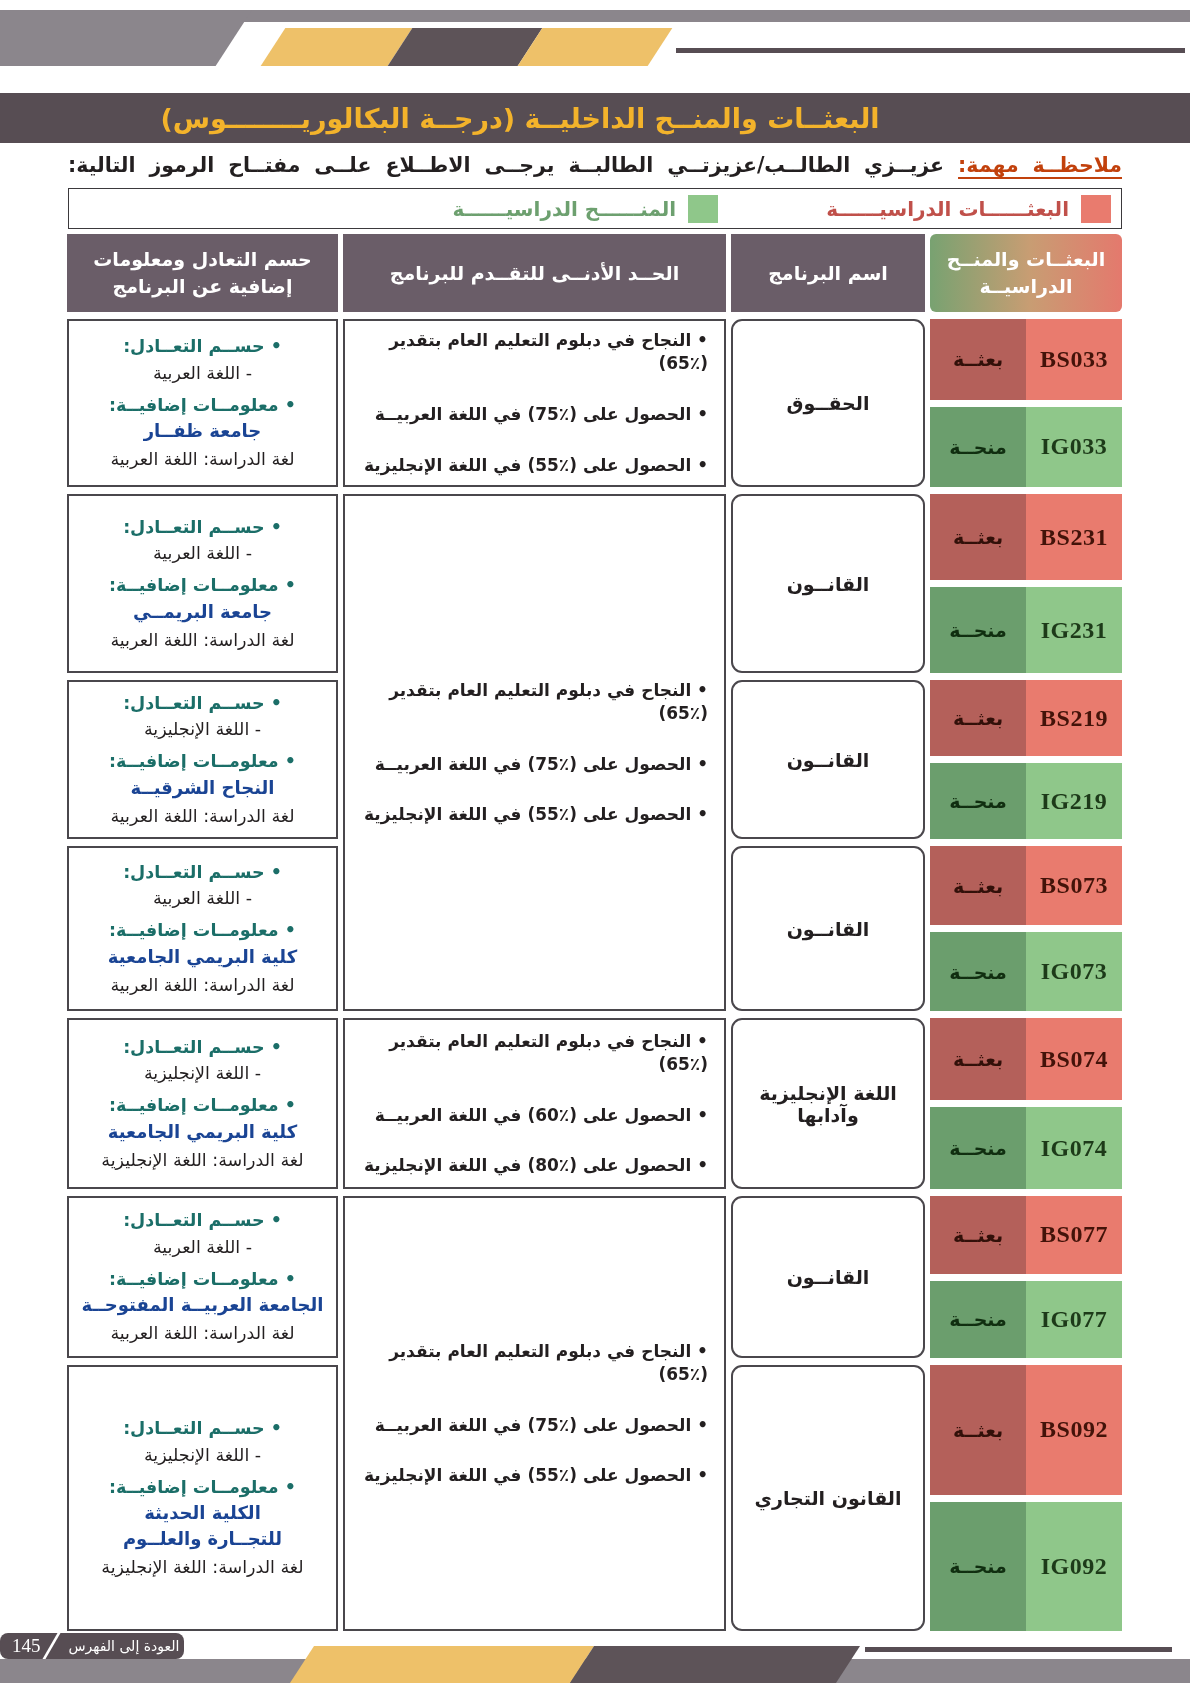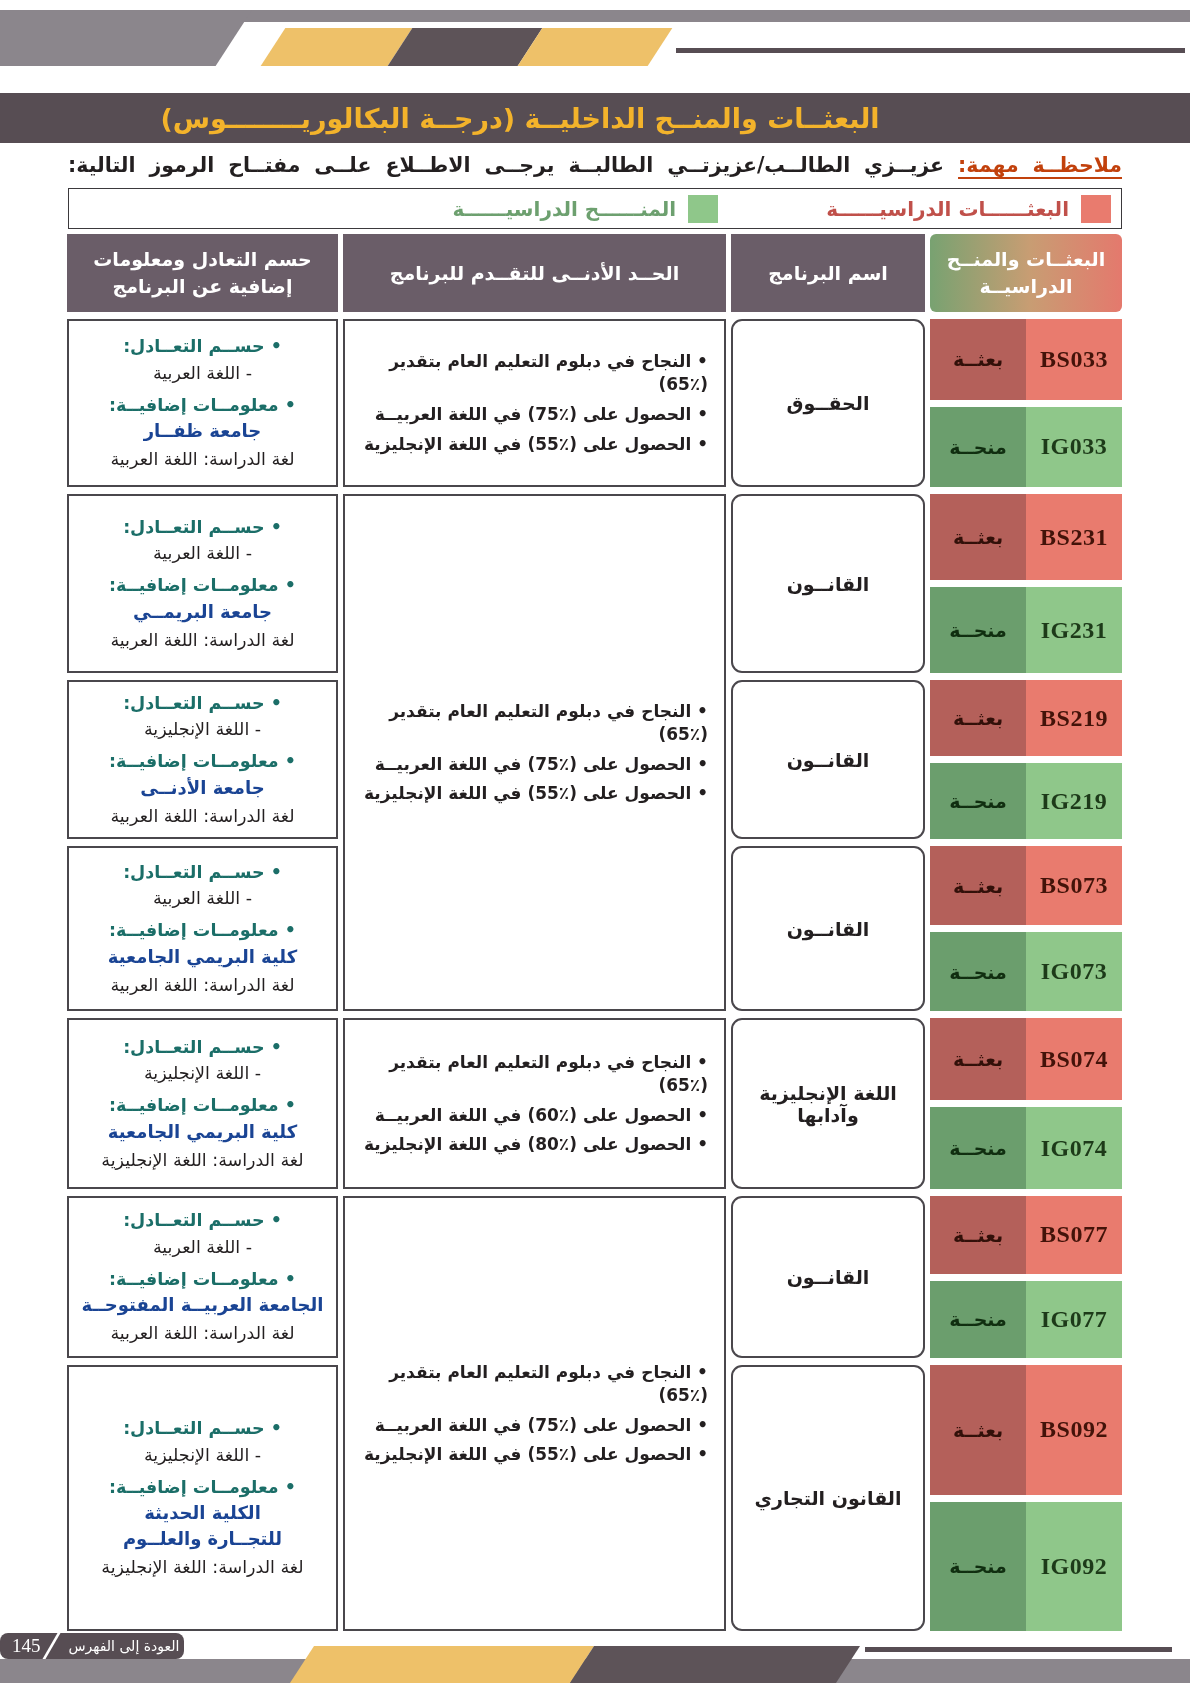--- a/index.html
+++ b/index.html
@@ -36,21 +36,21 @@
 
   
   .grid{position:absolute;right:68px;top:234px;width:1055px;display:grid;direction:rtl;
         grid-template-columns:192px 194px 383px 271px;
         grid-template-rows:78px 168px 179px 159px 165px 171px 162px 266px;
         column-gap:5px;row-gap:7px;}
   .th{background:#6a5d68;color:#ffffff;display:flex;align-items:center;justify-content:center;text-align:center;font-size:19px;font-weight:bold;line-height:1.4;padding:4px 8px;box-sizing:border-box;}
   .th-codes{background:linear-gradient(90deg,#78a271 0%,#c89d73 52%,#e4796d 100%);border-radius:6px;}
   .cell{background:#ffffff;border:2px solid #4a474c;box-sizing:border-box;}
   .prog-cell{display:flex;align-items:center;justify-content:center;text-align:center;font-size:19px;font-weight:bold;padding:4px 8px;border-radius:11px;}
-  .req-cell{display:flex;flex-direction:column;justify-content:center;padding:10px 16px;gap:7px;}
+  .req-cell{display:flex;flex-direction:column;justify-content:center;padding:10px 16px;gap:28px;}
   .req-line{font-size:17px;font-weight:bold;text-align:right;line-height:1.35;color:#231f20;}
   .info-cell{display:flex;flex-direction:column;justify-content:center;align-items:center;text-align:center;font-size:17.5px;line-height:1.5;padding:8px 10px;}
   .lbl-teal{color:#1b6e68;font-weight:bold;}
   .tie-val{color:#231f20;margin-bottom:6px;}
   .univ{color:#1a4494;font-weight:bold;font-size:18px;line-height:1.45;}
   .lang{color:#231f20;margin-top:2px;}
 
   .codes-cell{display:flex;flex-direction:column;gap:7px;}
   .pair{flex:1;display:flex;direction:ltr;}
   .half{flex:1;display:flex;align-items:center;justify-content:center;}
@@ -202,21 +202,21 @@
         <div class="half hl-green">
             <span class="code code-ig">IG219</span>
           </div>
       </div>
     </div>
     <div class="cell prog-cell c2 r4">القانــون</div>
     <div class="cell info-cell c4 r4">
       <div class="lbl-teal">• حســم التعــادل:</div>
       <div class="tie-val">- اللغة الإنجليزية</div>
       <div class="lbl-teal">• معلومــات إضافيــة:</div>
-      <div class="univ">جامعة الأدنــى</div>
+      <div class="univ">النجاح الشرقيــة</div>
       <div class="lang">لغة الدراسة: اللغة العربية</div>
     </div>
 
     <div class="codes-cell c1 r5">
       <div class="pair">
         <div class="half hd-red">
             <span class="type-lbl type-red">بعثــة</span>
           </div>
         <div class="half hl-red">
             <span class="code code-bs">BS073</span>

